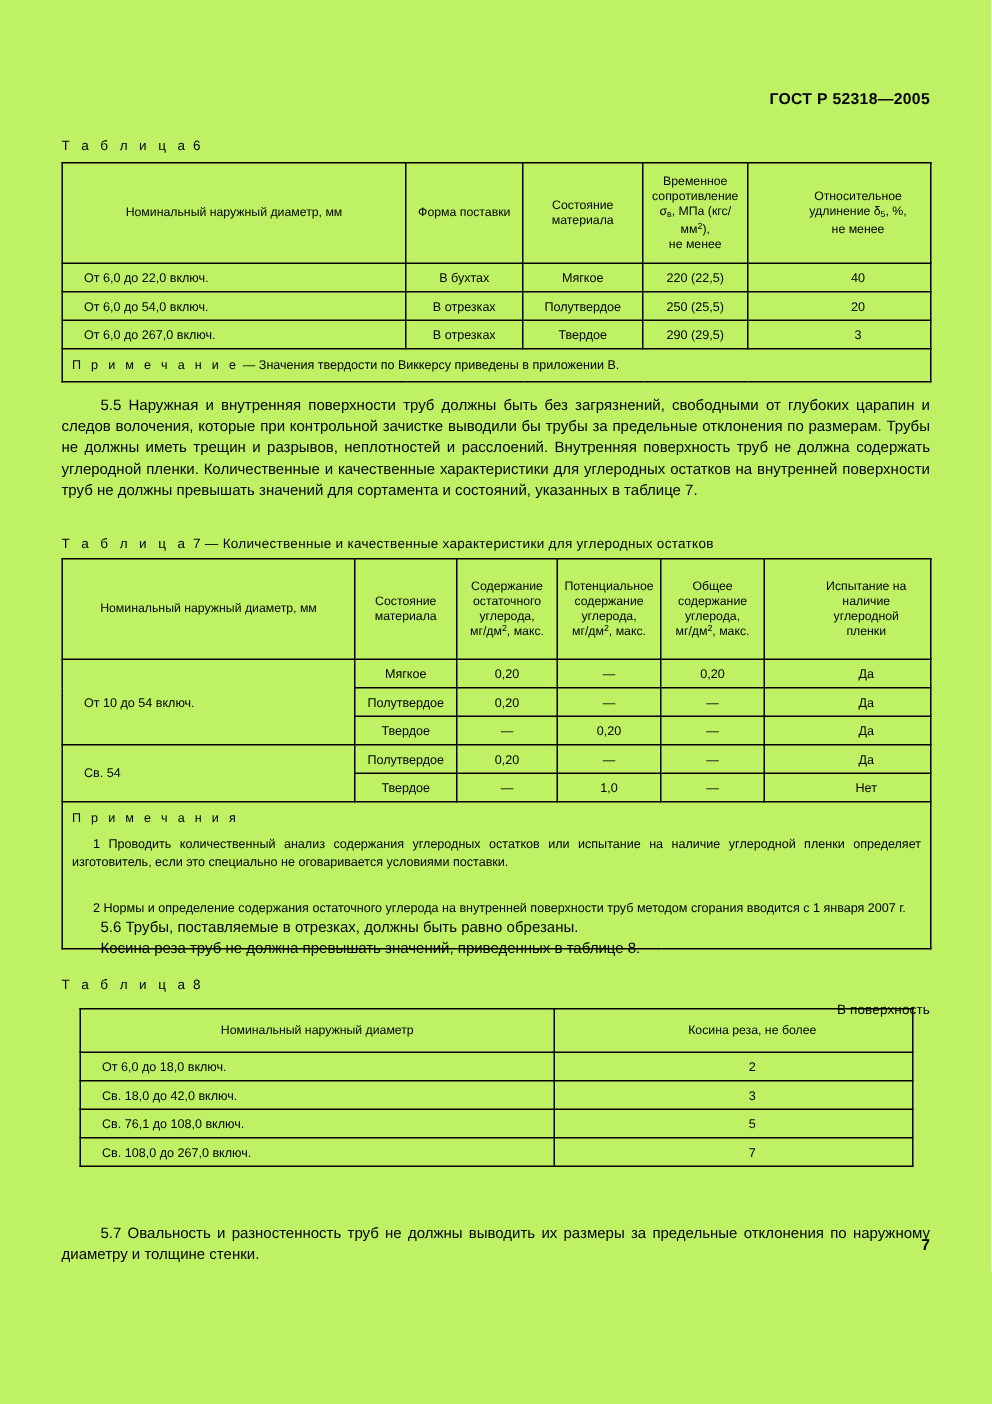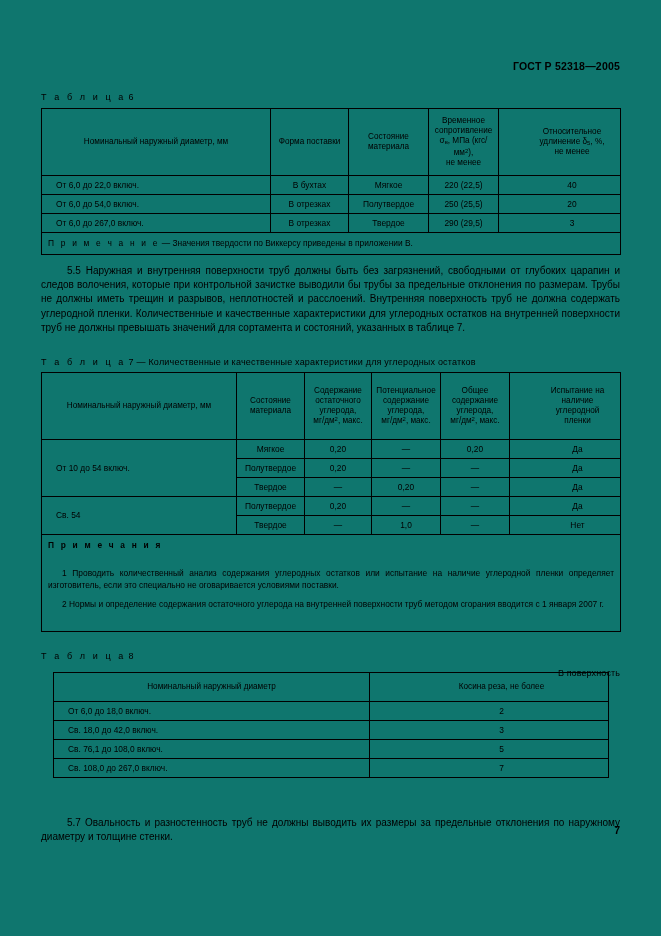--- a/index.html
+++ b/index.html
@@ -8,21 +8,21 @@
     background: #ffffff;
   }
   body {
     font-family: "Liberation Sans", sans-serif;
     color: #000000;
   }
   .page {
     position: relative;
     width: 661px;
     height: 936px;
-    background: #0f766e;
+    background: #bef264;
     box-sizing: border-box;
     overflow: hidden;
   }
   .content {
     position: absolute;
     left: 41px;
     top: 0;
     width: 579px;
     height: 936px;
   }
@@ -81,28 +81,27 @@
   }
   table.gost td.note {
     text-align: left;
     padding: 4px 6px 5px 6px;
     font-size: 8.4px;
     line-height: 1.45;
   }
   .note-title {
     letter-spacing: 2.2px;
     display: block;
-    margin-bottom: 16px;
-    font-weight: bold;
+    margin-bottom: 5px;
   }
   .note-par {
     display: block;
     text-indent: 14px;
     text-align: justify;
-    margin-bottom: 6px;
+    margin-bottom: 18px;
   }
   .note-par:last-child { margin-bottom: 16px; }
   .note-single {
     letter-spacing: 0;
   }
   .note-single .spaced { letter-spacing: 2.2px; }
 
   sub { font-size: 0.72em; vertical-align: -0.25em; }
   sup { font-size: 0.72em; vertical-align: 0.42em; }
 
@@ -298,20 +297,24 @@
             <td class="note thick-left thick-right thick-bot" colspan="6">
               <span class="note-title">П р и м е ч а н и я</span>
               <span class="note-par">1  Проводить количественный анализ содержания углеродных остатков или испытание на наличие углеродной пленки определяет изготовитель, если это специально не оговаривается условиями поставки.</span>
               <span class="note-par">2  Нормы и определение содержания остаточного углерода на внутренней поверхности труб методом сгорания вводится с 1 января 2007 г.</span>
             </td>
           </tr>
         </tbody>
       </table>
     </div>
 
+    <div class="blk" style="top:612px;">
+      <div class="para tight">5.6  Трубы, поставляемые в отрезках, должны быть равно обрезаны.</div>
+      <div class="para tight">Косина реза труб не должна превышать значений, приведенных в таблице 8.</div>
+    </div>
 
     <div class="blk" style="top:651px;">
       <div class="table-caption">
         <span class="sp">Т а б л и ц а</span>
         <span>8</span>
       </div>
       <div class="units-line" style="margin-top:7px;">В поверхность</div>
     </div>
 
     <div class="blk" style="top:672px; left:12px; width:555px;">

